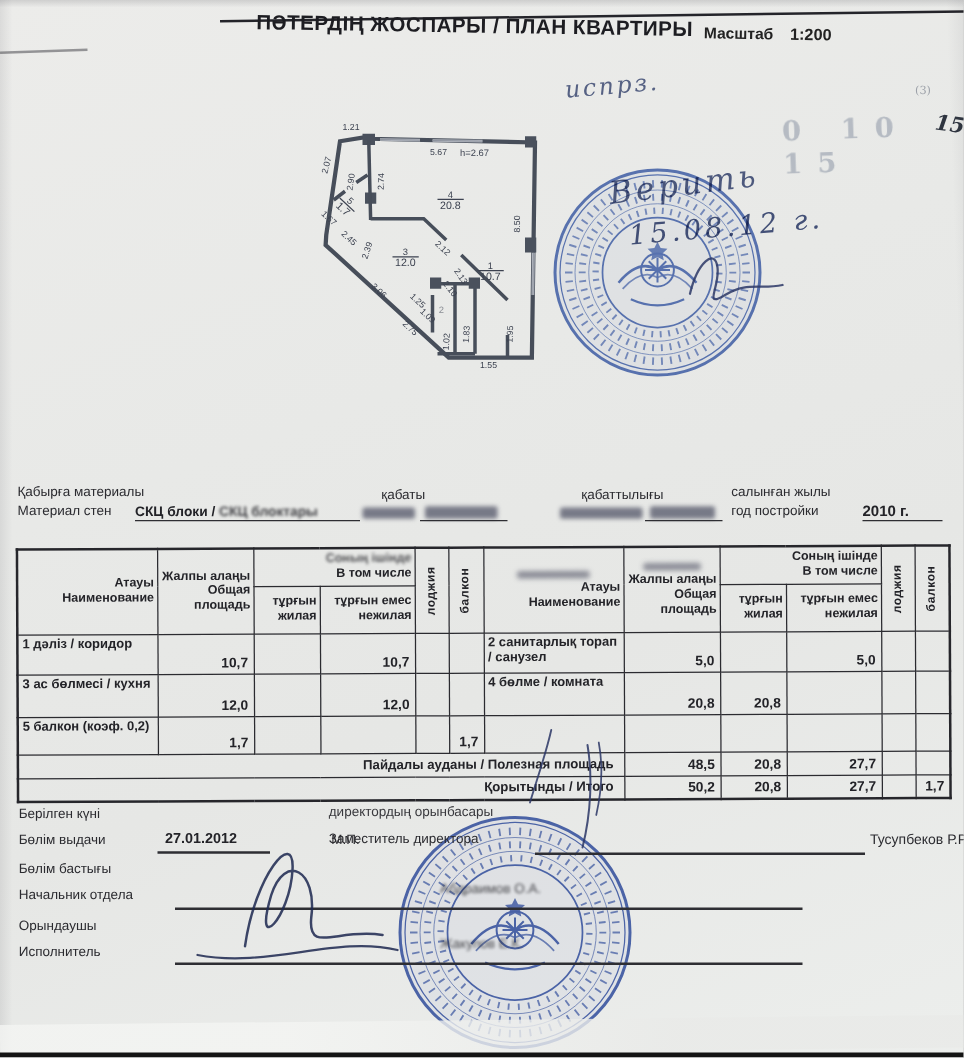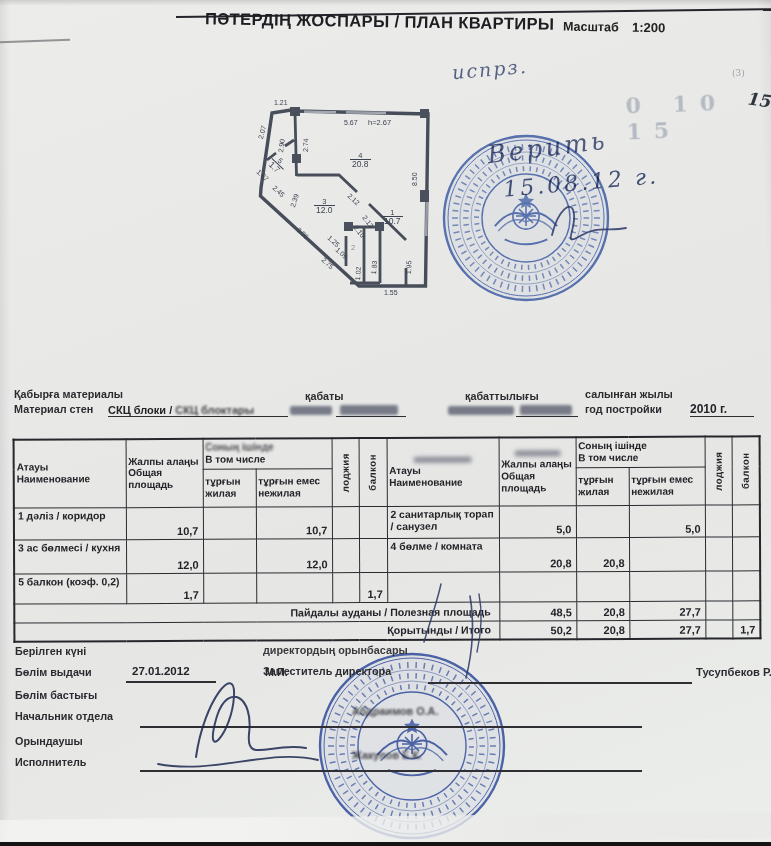--- a/index.html
+++ b/index.html
@@ -54,34 +54,34 @@
   .stamp svg{filter:blur(.45px);}
   .stamp-top{left:441px;top:133px;opacity:.82;}
   .stamp-bottom{left:317px;top:651px;opacity:.88;}
 
   
   .watermark{position:absolute;left:282px;top:388px;font-size:62px;font-weight:700;
     color:#c3cacd;opacity:.55;letter-spacing:2px;font-family:"Liberation Sans",sans-serif;}
 
   
   .formrow{position:absolute;left:0;top:0;width:771px;height:846px;pointer-events:none;}
-  .flabel{position:absolute;font-size:10.8px;font-weight:700;color:#2b2b30;white-space:nowrap;text-align:right;}
+  .flabel{position:absolute;font-size:10.8px;font-weight:400;color:#2b2b30;white-space:nowrap;text-align:right;}
   .fvalue{position:absolute;font-size:11px;font-weight:700;color:#232328;white-space:nowrap;}
   .uline{border-bottom:1.6px solid #2e2e33;}
   .smearbar{position:absolute;background:rgba(45,48,72,.6);filter:blur(1.6px);border-radius:2px;}
   .smudge{display:block;height:6px;margin:1px auto 2px;background:rgba(50,52,74,.5);filter:blur(2px);border-radius:2px;}
   .fuzzy{filter:blur(1.15px);opacity:.85;}
   .soft{opacity:.92;}
 
   
   .maintable-wrap{position:absolute;left:13px;top:437px;width:746px;transform:rotate(-.25deg);}
   table{border-collapse:collapse;width:746px;table-layout:fixed;}
   td,th{border:1.4px solid #2b2b30;font-family:"Liberation Sans",sans-serif;color:#232328;overflow:hidden;}
   table{border:2.2px solid #26262b;}
-  th{font-size:10px;font-weight:700;line-height:1.18;padding:1px 2px;text-align:left;vertical-align:middle;}
+  th{font-size:10px;font-weight:700;line-height:1.18;padding:1px 2px;text-align:right;vertical-align:middle;}
   td.name{font-size:10.4px;font-weight:700;text-align:left;vertical-align:top;padding:2px 3px;line-height:1.18;}
   td.num{font-size:11px;font-weight:700;text-align:right;vertical-align:bottom;padding:0 4px 2px 0;}
   .vert{writing-mode:vertical-rl;transform:rotate(180deg);margin:0 auto;font-size:9.6px;font-weight:700;letter-spacing:.5px;}
   tr.hrow1{height:30px;} tr.hrow2{height:38px;}
   tr.r1{height:32px;} tr.r2{height:34px;} tr.r3{height:30px;}
   tr.tot{height:19px;}
   td.totlabel{font-size:10.6px;font-weight:700;text-align:right;padding:1px 8px 1px 2px;vertical-align:middle;}
   .smear-kz{filter:blur(1.1px);opacity:.78;}
 
   

